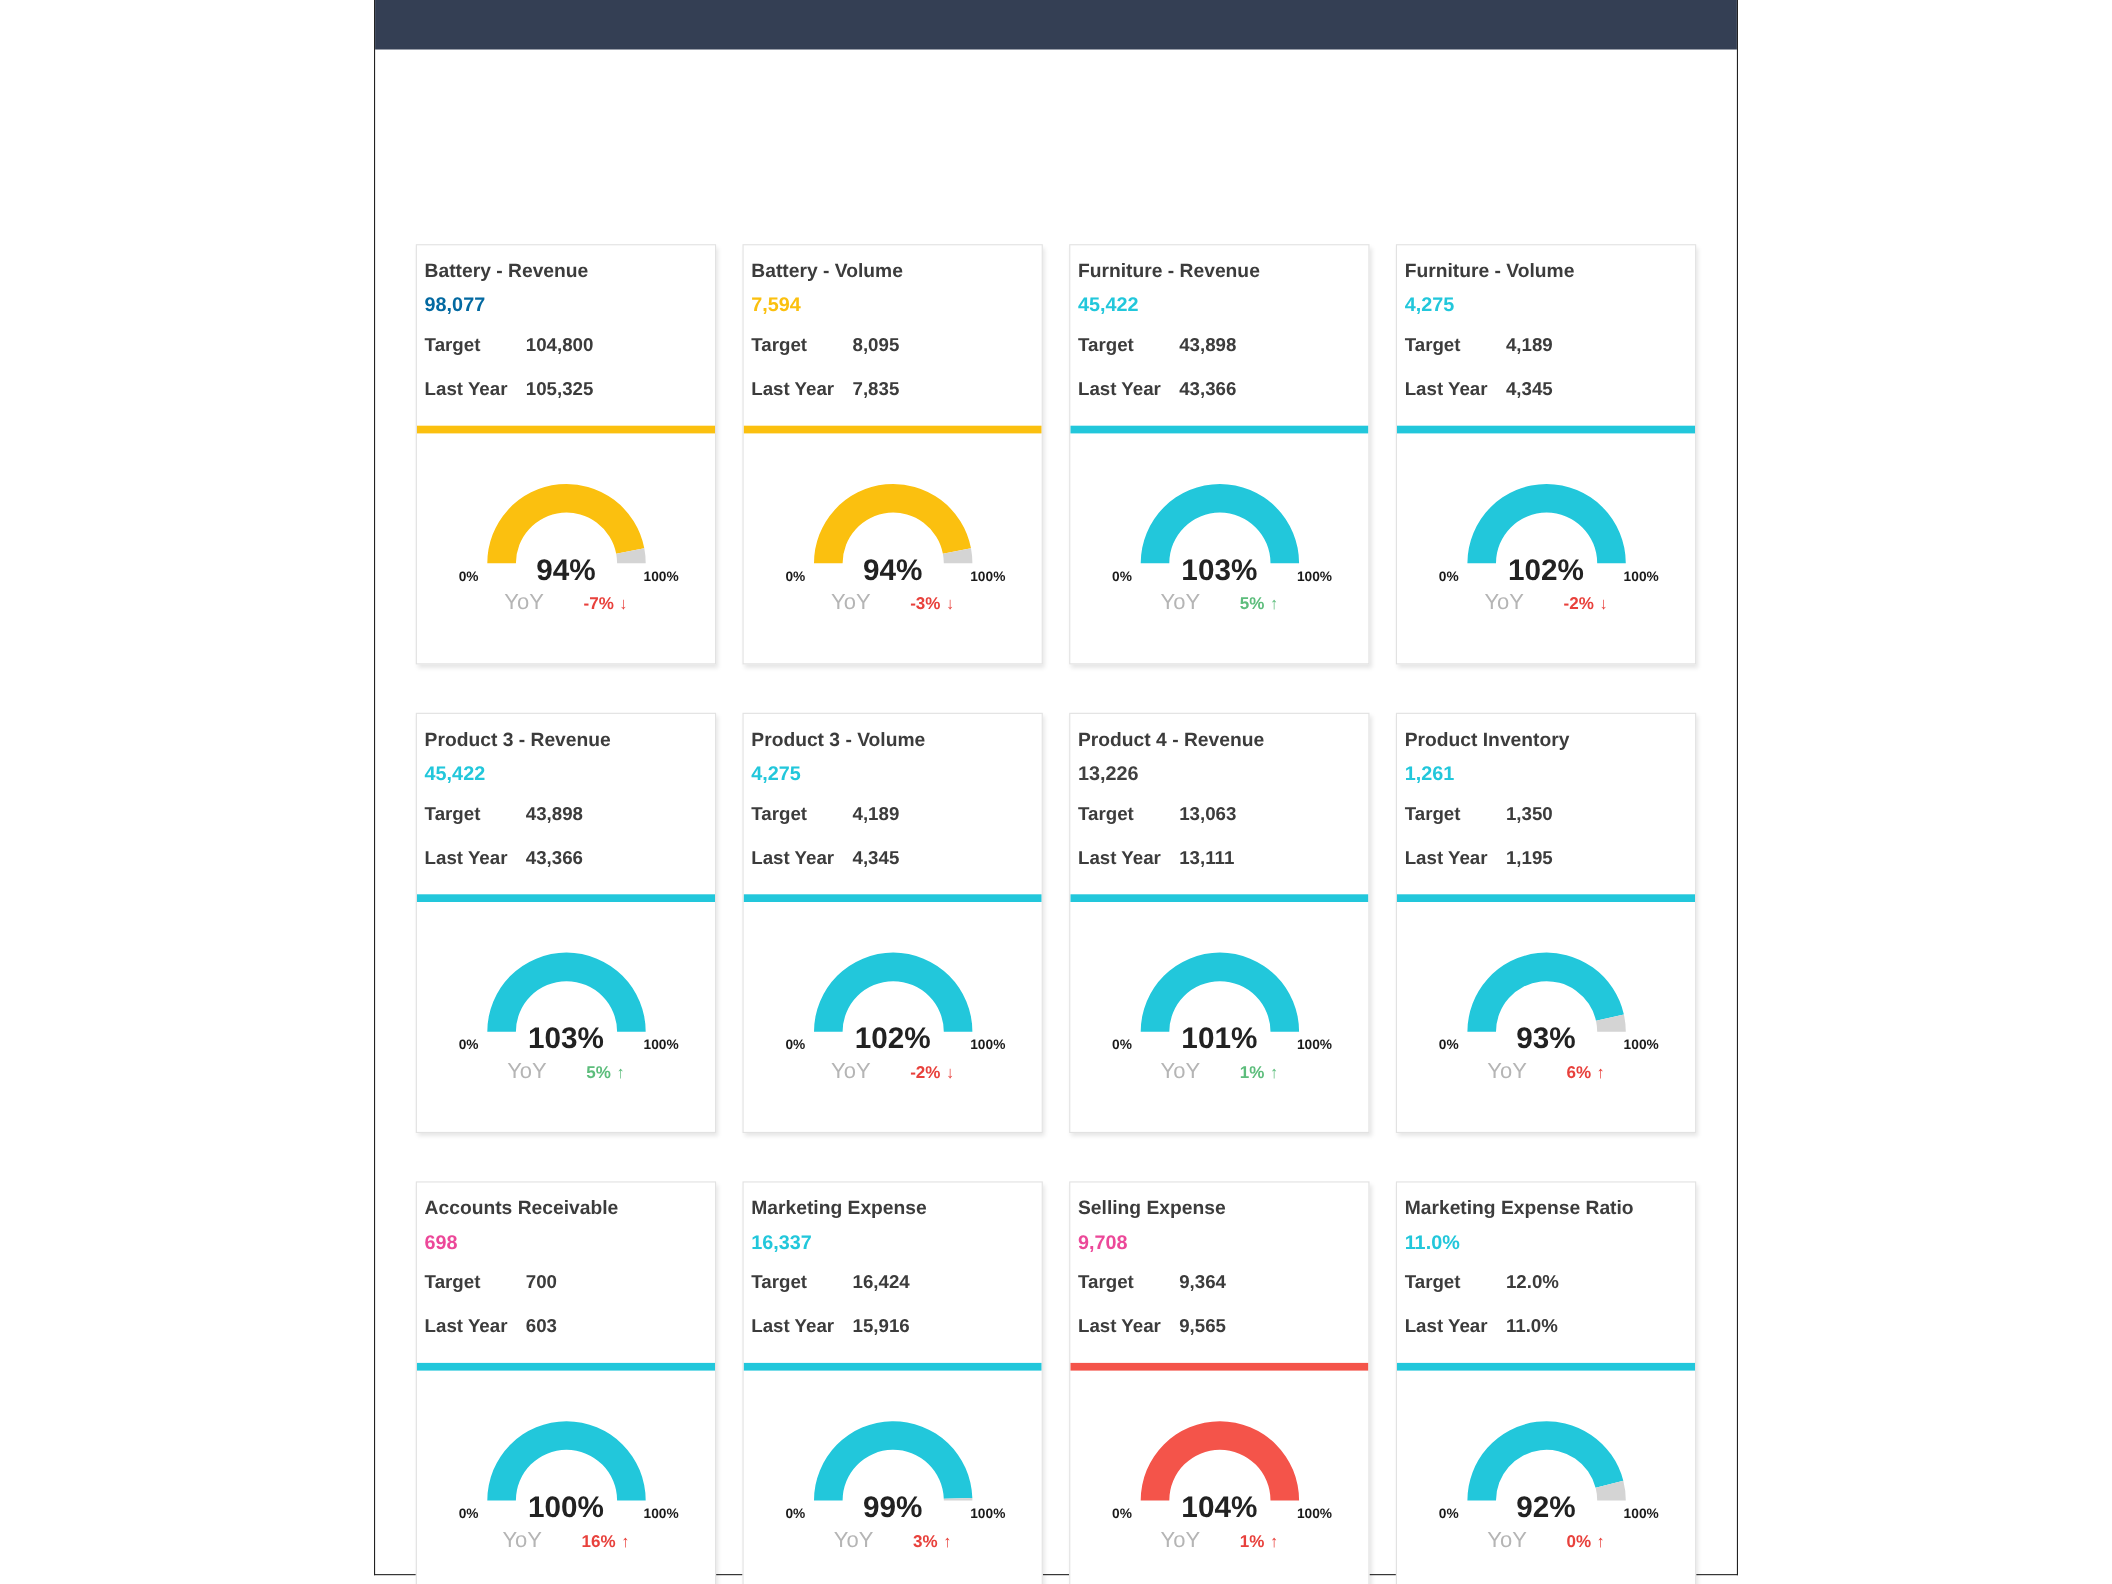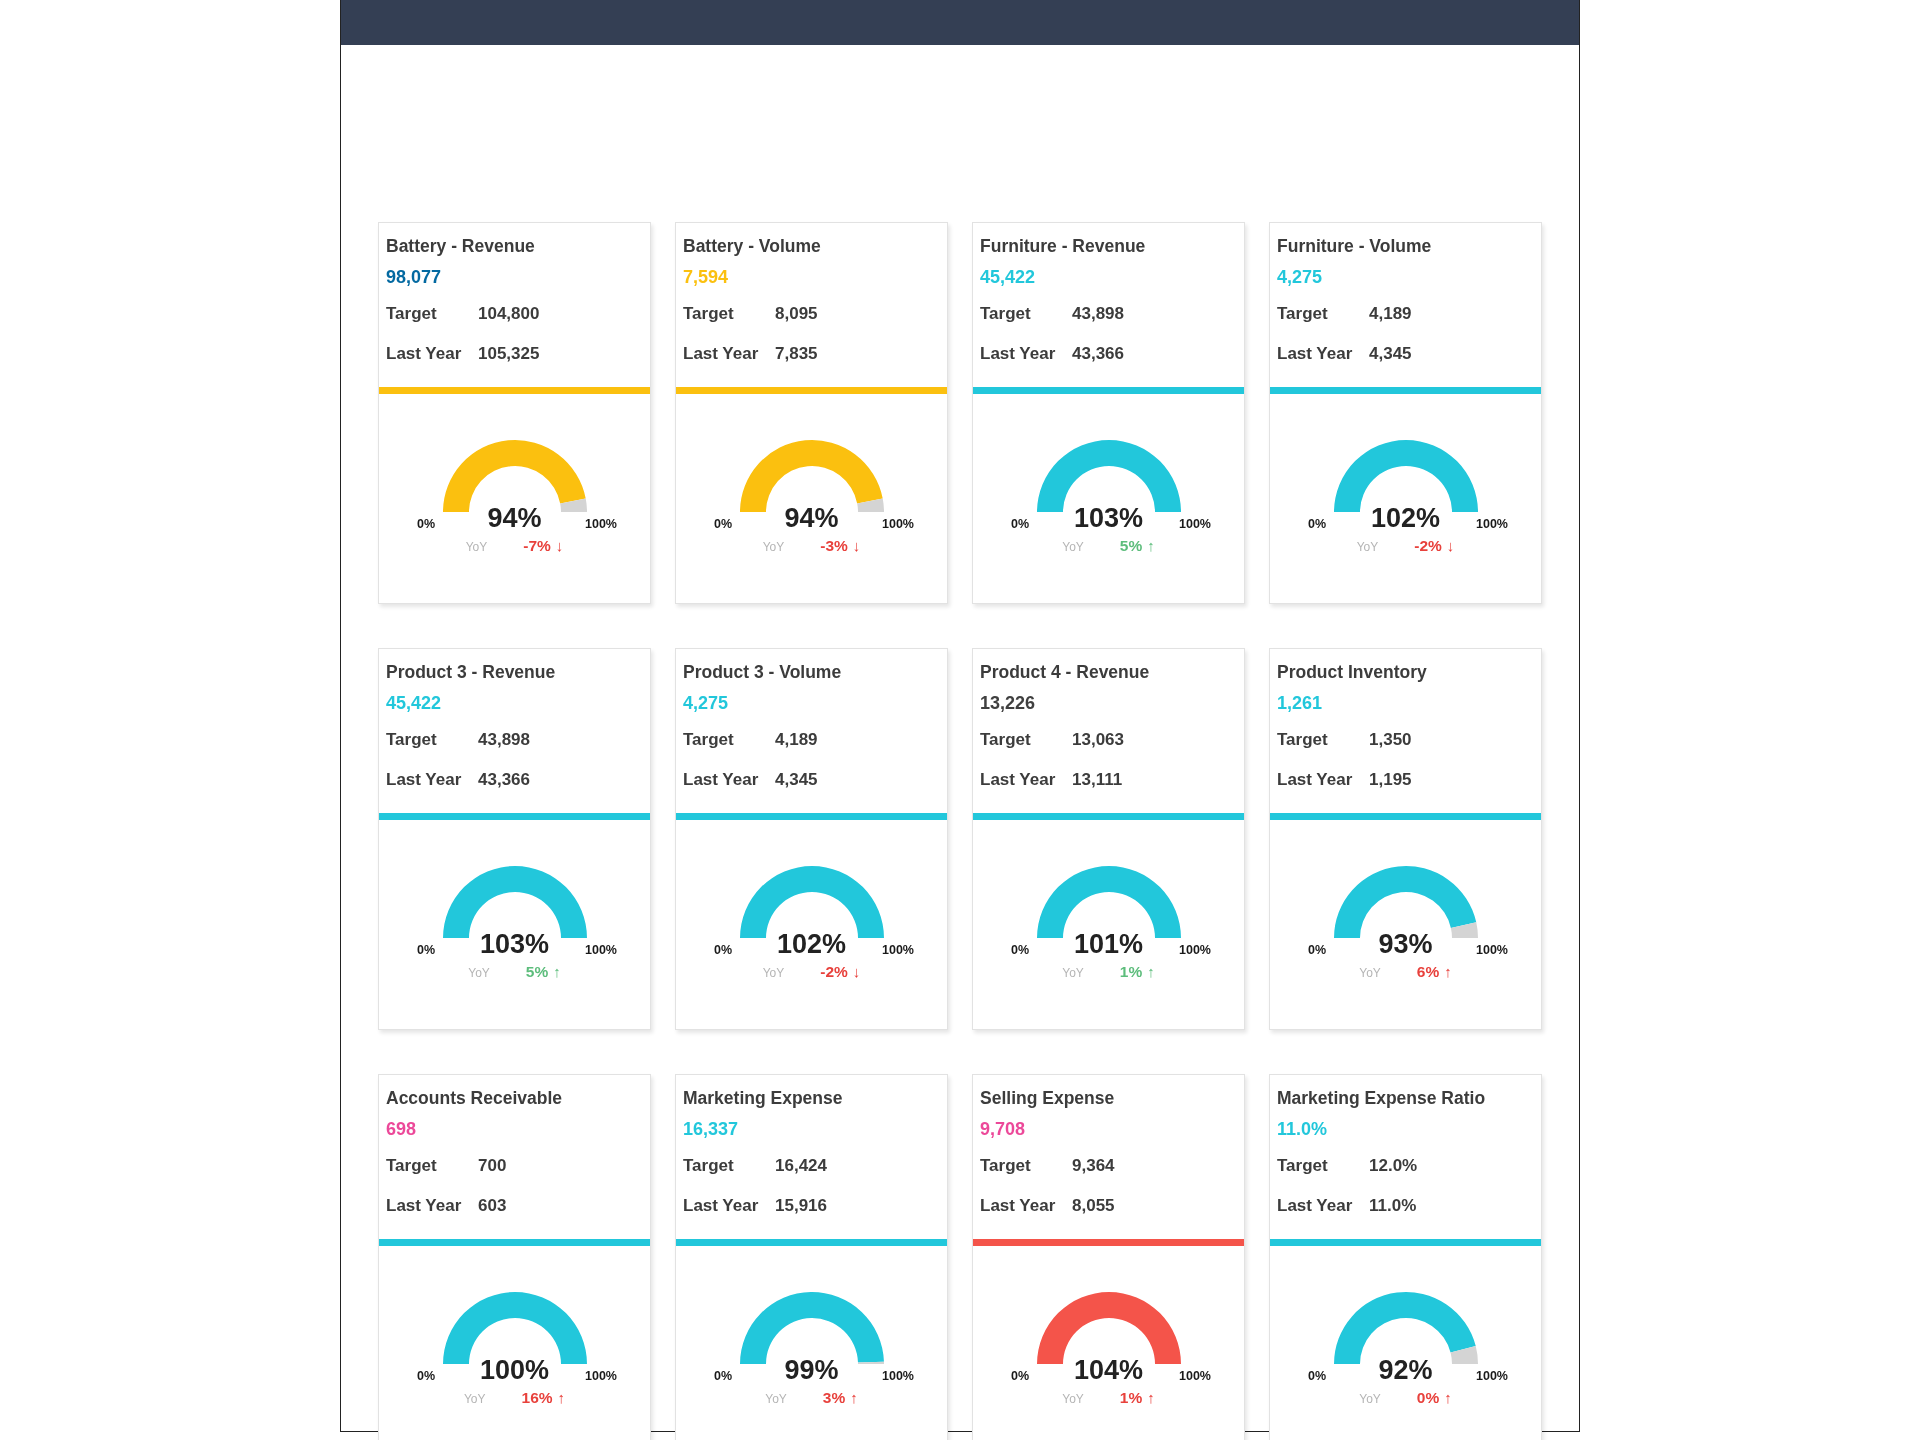--- a/index.html
+++ b/index.html
@@ -100,21 +100,21 @@
     white-space:nowrap;
   }
   .end-0{left:38px;}
   .end-100{right:33px;}
   .yoy-row{
     position:absolute;left:0;top:138px;width:100%;
     display:flex;align-items:baseline;justify-content:center;
     white-space:nowrap;
   }
   .yoy-label{
-    font-size:12px;color:#b5b5b5;font-weight:400;
+    font-size:20px;color:#b5b5b5;font-weight:400;
     margin-right:36px;
   }
   .yoy-value{font-size:15.5px;font-weight:bold;}
   .yoy-arrow{font-size:15px;font-weight:bold;margin-left:5px;}
 </style>
 </head>
 <body>
 
 <div id="page">
 
@@ -433,21 +433,21 @@
       <div class="card">
     <div class="card-title">Selling Expense</div>
 
     <div class="card-value" style="color:#ec4899">9,708</div>
 
     <div class="row-line row-target">
       <span class="lbl" style="width:92px">Target</span><span class="val">9,364</span>
     </div>
 
     <div class="row-line row-last">
-      <span class="lbl" style="width:92px">Last Year</span><span class="val">8,055</span>
+      <span class="lbl" style="width:92px">Last Year</span><span class="val">9,565</span>
     </div>
 
     <div class="divider" style="background:#F4544A"></div>
 
     <div class="gauge-wrap">
       <svg class="gauge-svg" width="175" height="95" viewBox="0 0 175 95">
             <path d="M15.5,90.99999999999999 A72,72 0 0,1 159.5,91
             L133.5,91 A46,46 0 0,0 41.5,91 Z" fill="#F4544A"></path>
           </svg>
       <div class="pct">104%</div>

